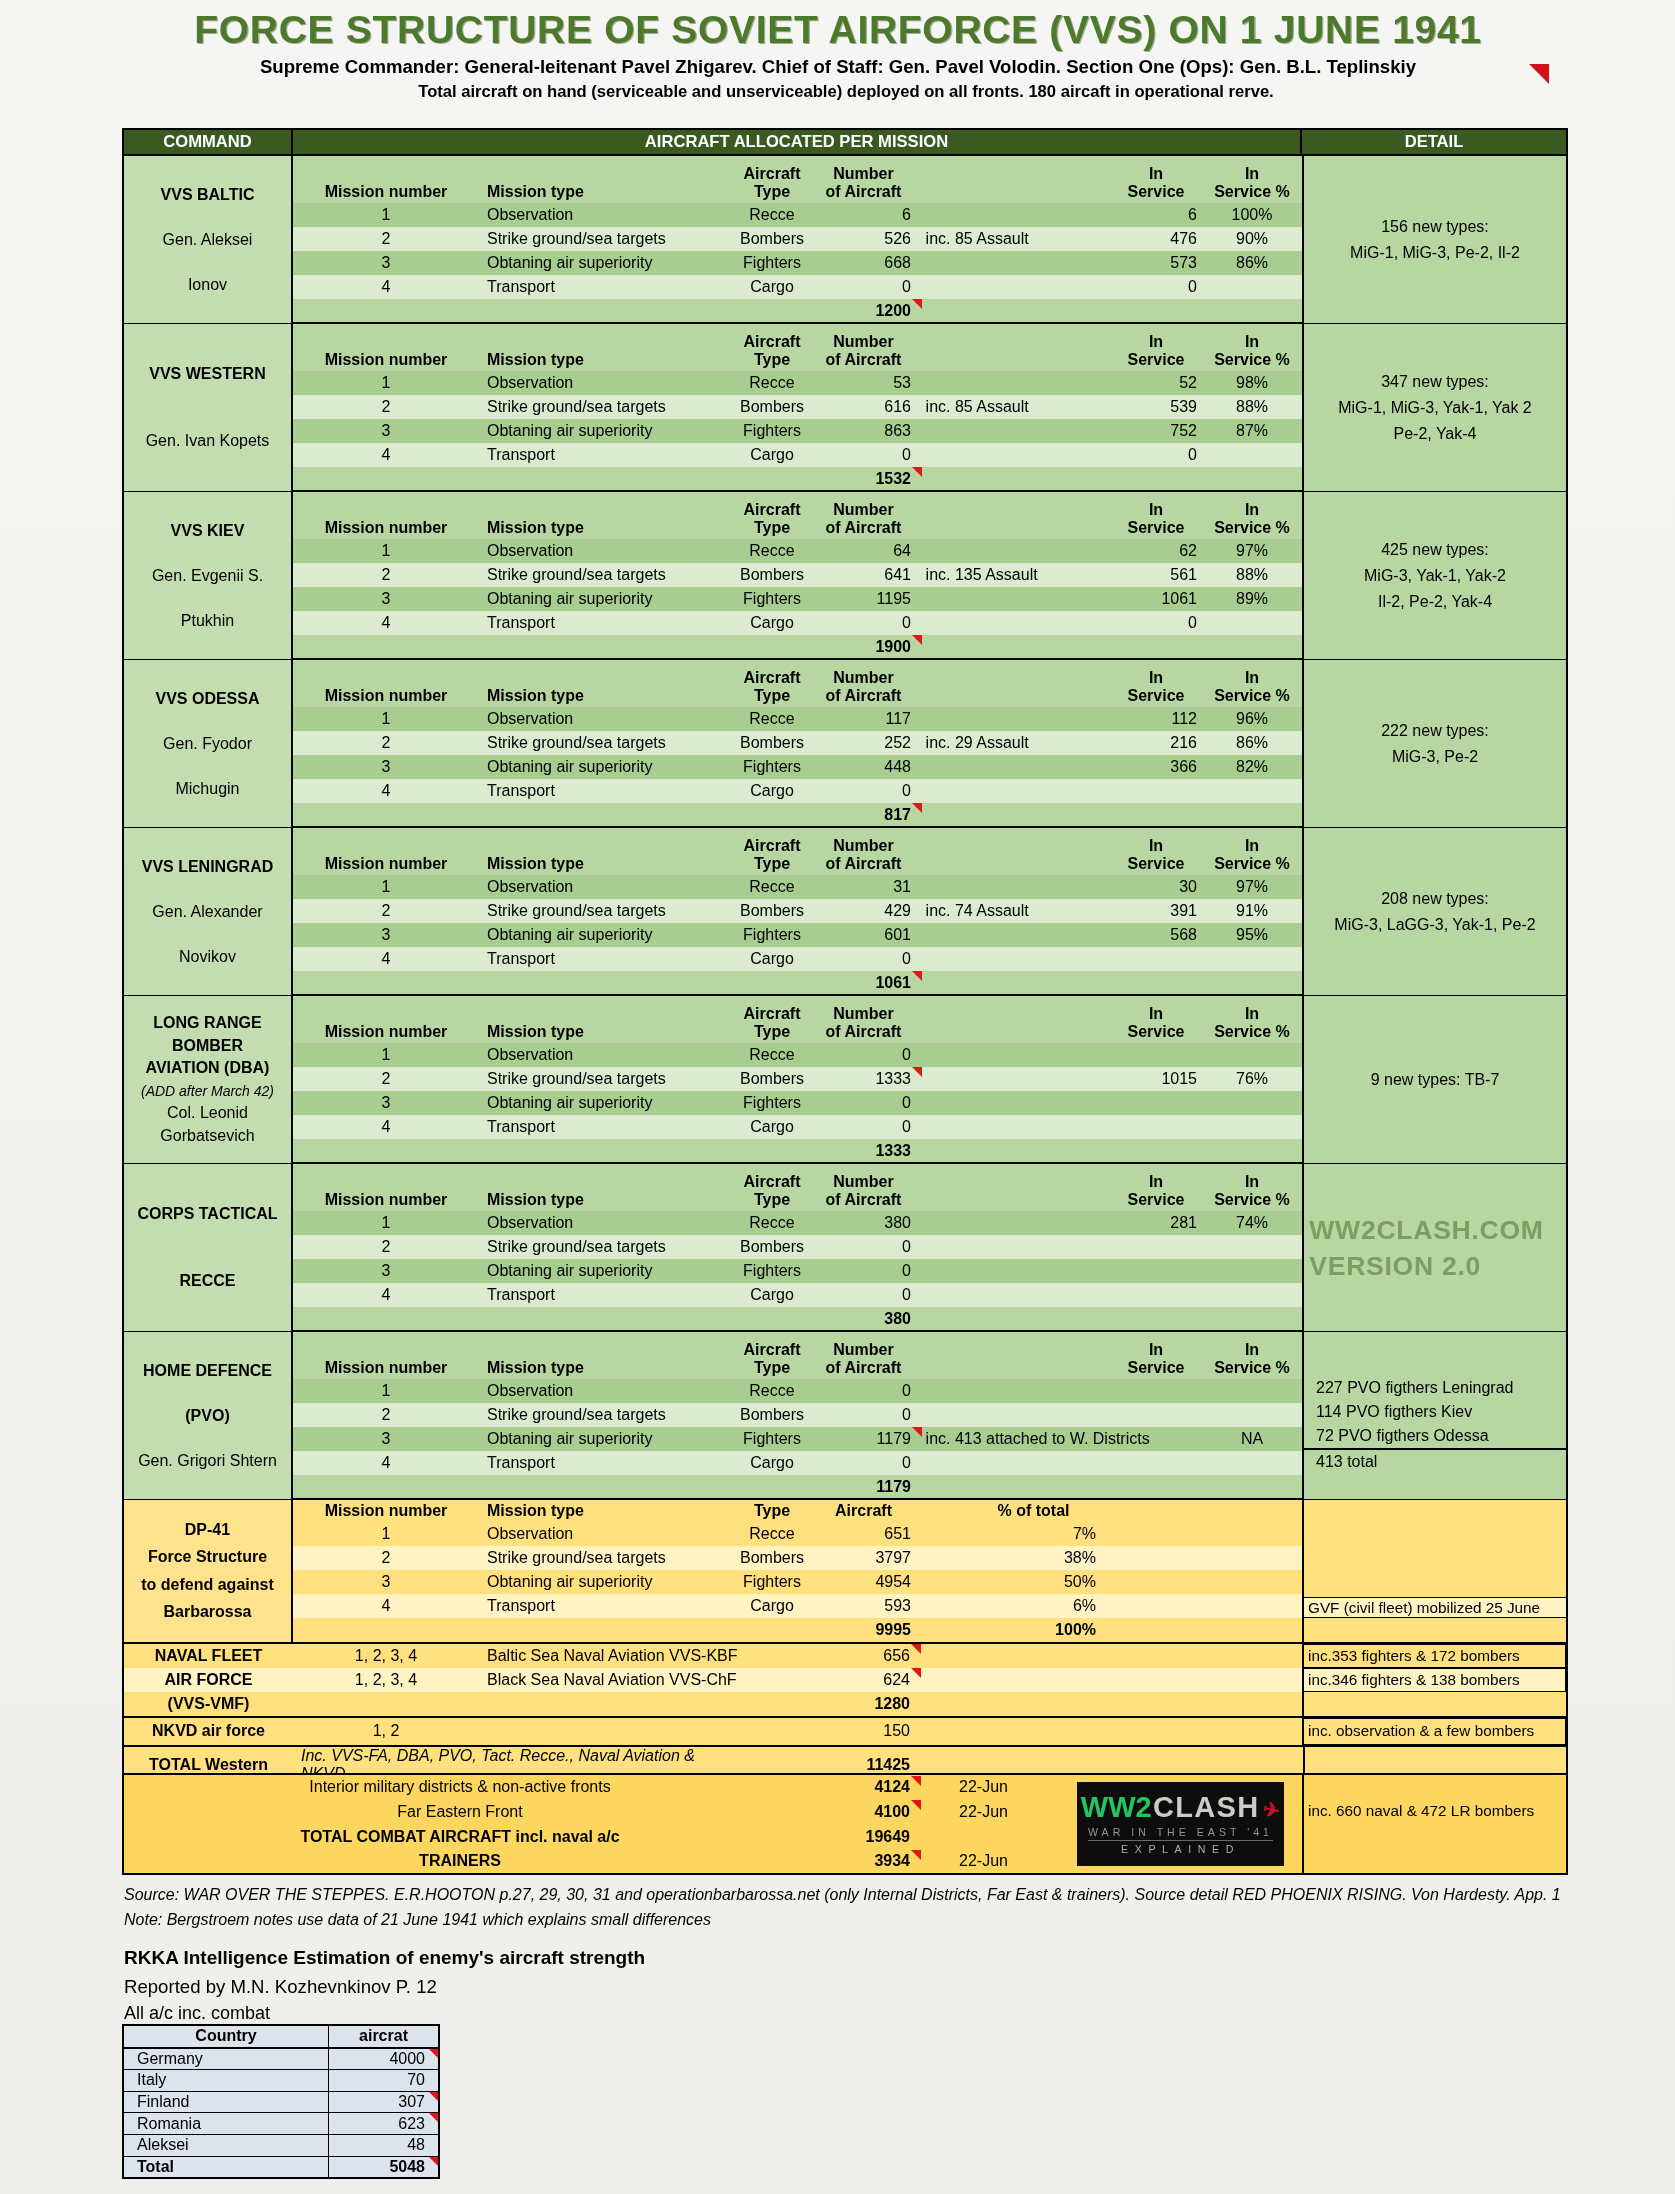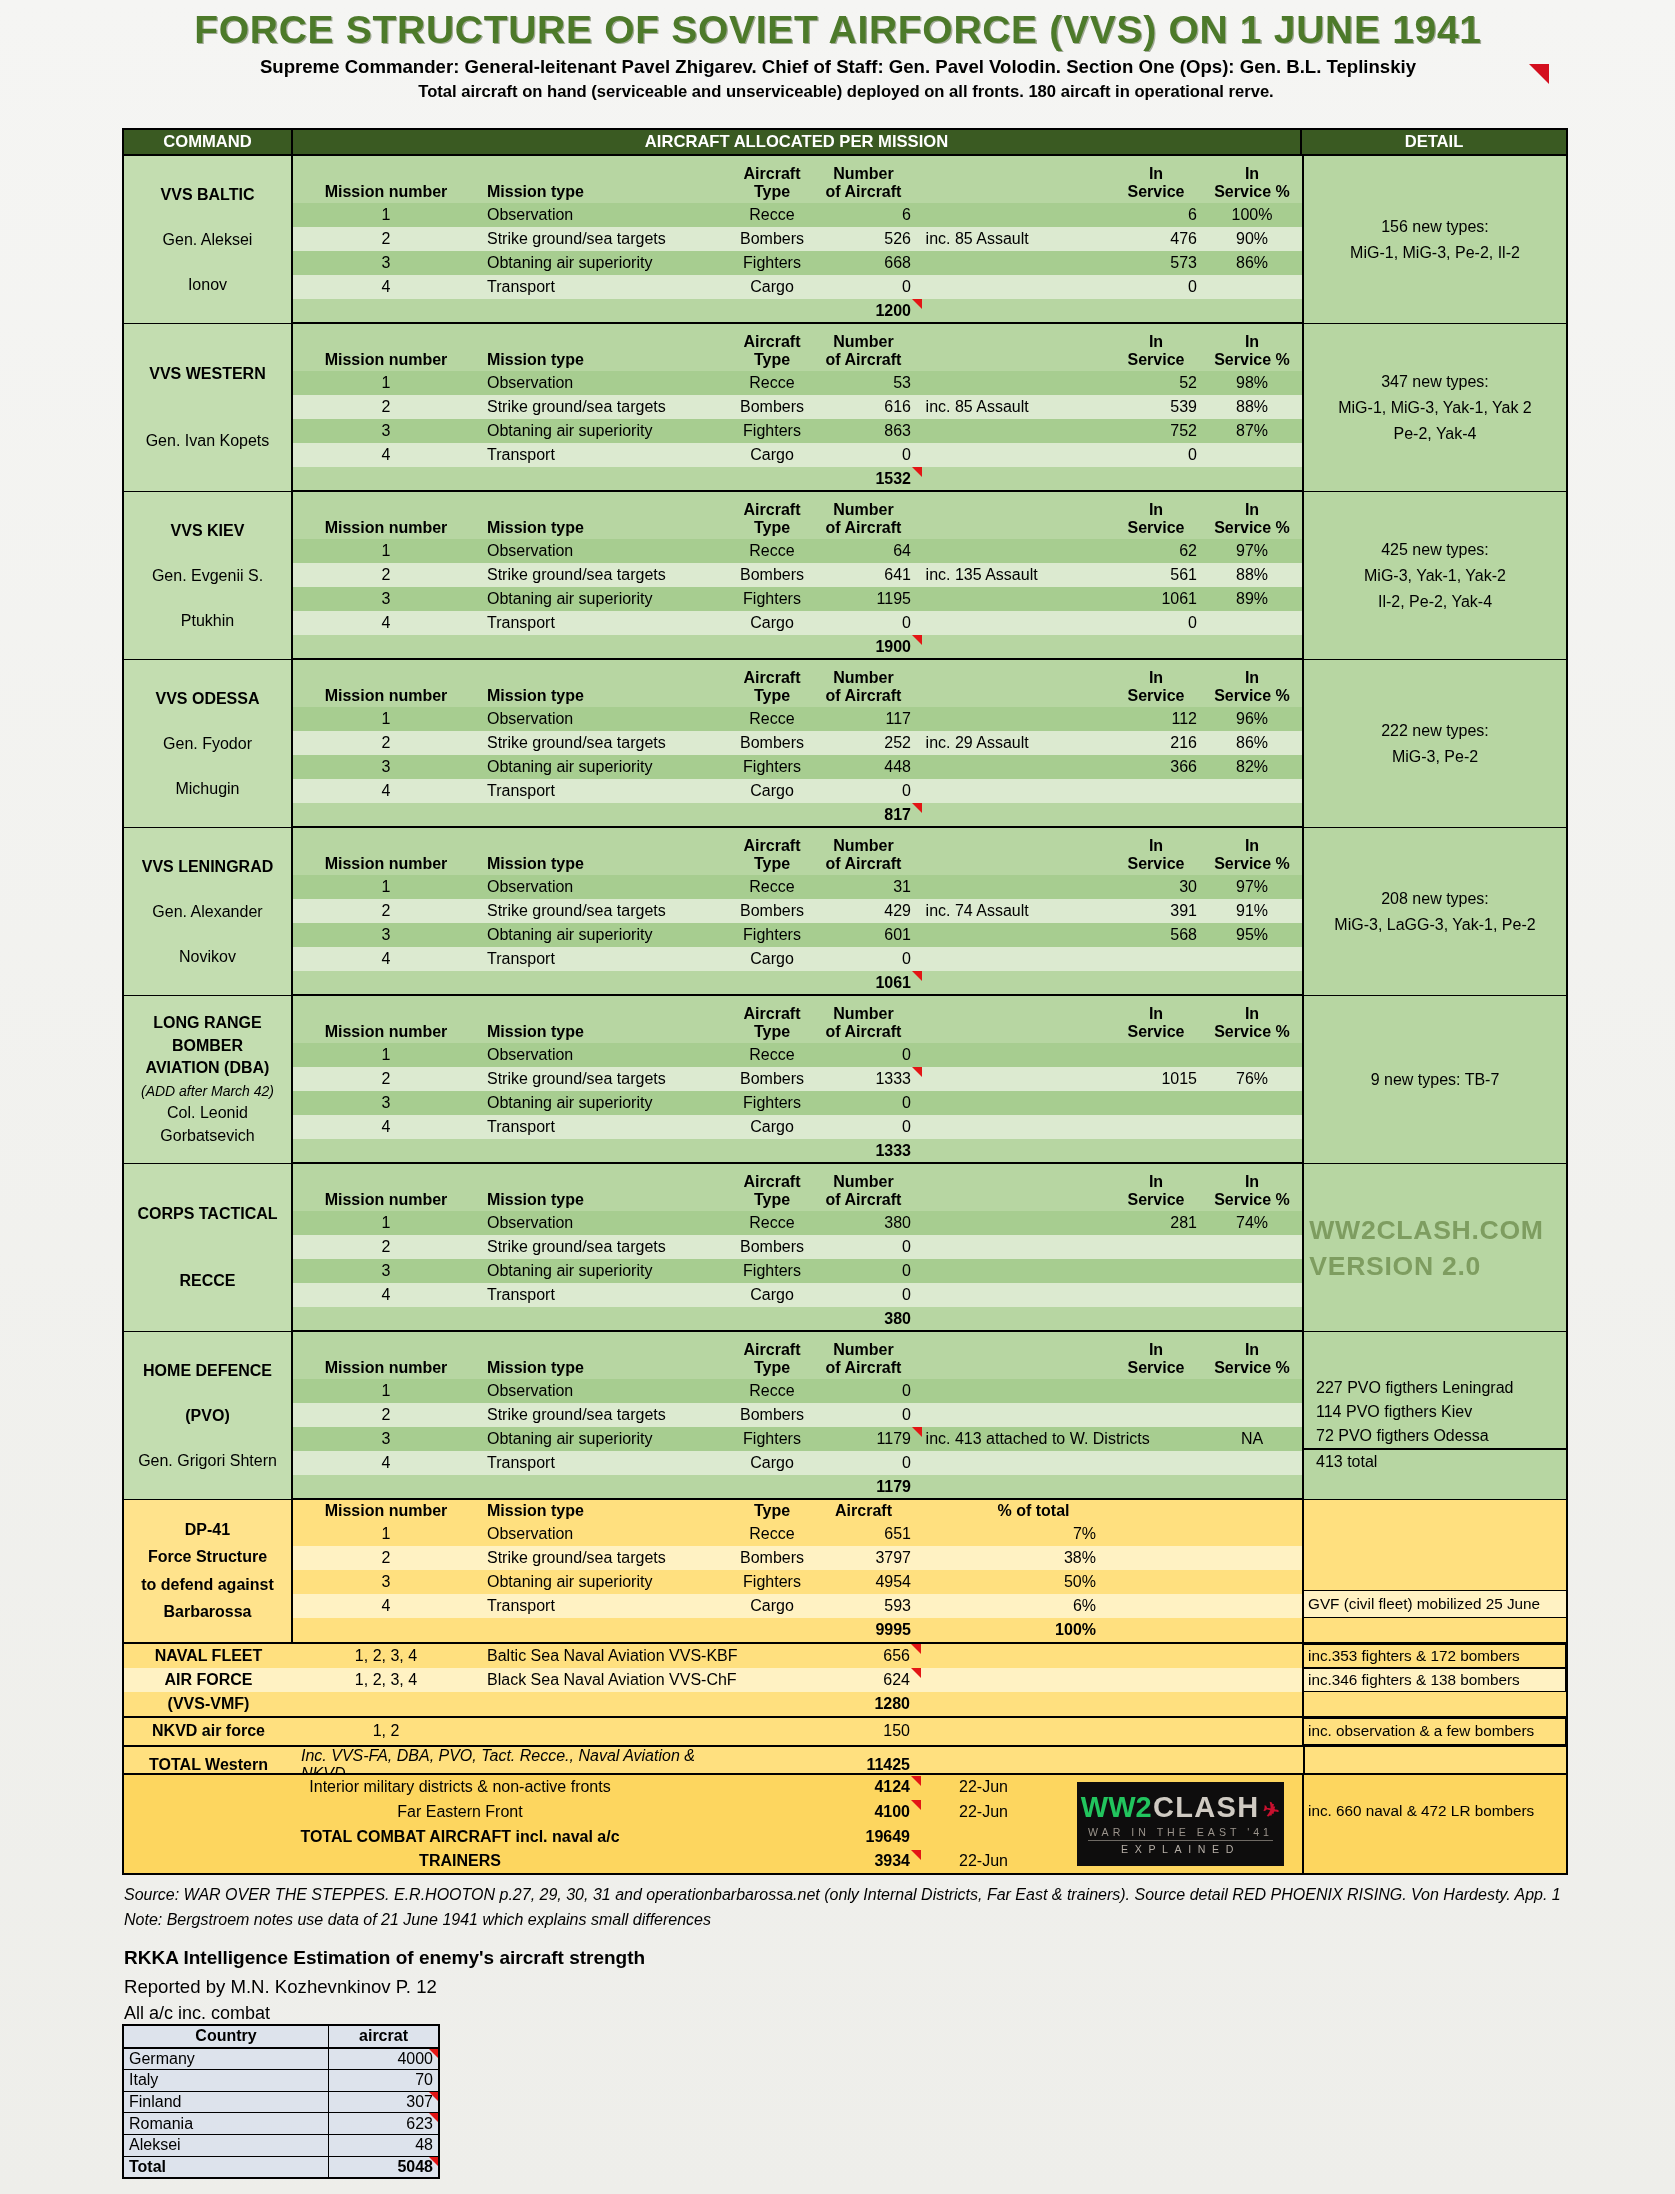--- a/index.html
+++ b/index.html
@@ -56,21 +56,21 @@
   .dc{display:flex;flex-direction:column;justify-content:center;align-items:center;gap:5.3px;text-align:center;}
   .dl{font-size:16px;line-height:21px;}
   .dw{display:flex;flex-direction:column;justify-content:center;padding-left:5.3px;}
   .wl{font-size:26.6px;font-weight:bold;color:#7e9d60;line-height:36px;letter-spacing:0.7px;}
   .dp{display:flex;flex-direction:column;padding-top:44px;box-sizing:border-box;}
   .dl2{font-size:16px;height:24px;display:flex;align-items:center;padding-left:12px;}
   .pvobox{border-bottom:2px solid #000;}
   .ysec{display:grid;grid-template-columns:169px 1009px 264px;height:144px;
         border-top:2px solid #000;box-sizing:border-box;background:#ffe07f;}
   .ydet{position:relative;background:#ffe07f;border-left:2px solid #000;box-sizing:border-box;}
-  .gvfbox{position:absolute;left:0;right:0;bottom:24px;height:28px;border-top:1.3px solid #000;
+  .gvfbox{position:absolute;left:0;right:0;bottom:24px;height:21px;border-top:1.3px solid #000;
           border-bottom:1.3px solid #000;background:#fff2c3;display:flex;align-items:center;
           padding-left:4px;font-size:15.3px;box-sizing:border-box;}
   .nsec{border-top:2px solid #000;}
   .nrow{display:grid;grid-template-columns:169px 186px 332px 103px 388px 264px;height:24px;align-items:center;}
   .dbox{border:1.3px solid #000;border-left:2px solid #000;height:100%;display:flex;align-items:center;
         padding-left:4px;font-size:15.3px;box-sizing:border-box;}
   .dcol{border-left:2px solid #000;height:100%;box-sizing:border-box;}
   .xrow{display:grid;height:26.6px;border-top:2px solid #000;align-items:center;background:#ffe07f;}
   .nk{grid-template-columns:169px 186px 332px 103px 388px 264px;}
   .tw{grid-template-columns:169px 439px 182px 389px 264px;}
@@ -92,21 +92,21 @@
   .src{position:absolute;left:124px;top:1886px;font-size:16px;font-style:italic;}
   .notel{position:absolute;left:124px;top:1911px;font-size:16px;font-style:italic;}
   .rkka-title{position:absolute;left:124px;top:1947px;font-size:19px;font-weight:bold;}
   .rkka-rep{position:absolute;left:124px;top:1976px;font-size:18.6px;}
   .rkka-scope{position:absolute;left:124px;top:2003px;font-size:18px;}
   .rkka{position:absolute;left:122px;top:2024px;width:318px;border:2px solid #000;
         box-sizing:border-box;background:#dde3ec;}
   .rrow{display:grid;grid-template-columns:204px 110px;height:20.6px;}
   .rrow + .rrow{border-top:1.3px solid #000;}
   .rhead{border-bottom:1.3px solid #000;}
-  .rc{display:flex;align-items:center;font-size:16px;padding:0 5px;position:relative;box-sizing:border-box;}
+  .rc{display:flex;align-items:center;font-size:16px;padding:0 13px;position:relative;box-sizing:border-box;}
   .rc.v{justify-content:flex-end;border-left:1.3px solid #000;}
   .rhead .rc{justify-content:center;font-weight:bold;}
 </style>
 </head>
 <body>
 
 <div class="title">FORCE STRUCTURE OF SOVIET AIRFORCE (VVS) ON 1 JUNE 1941</div>
 <div class="sub1">Supreme Commander: General-leitenant Pavel Zhigarev. Chief of Staff: Gen. Pavel Volodin. Section One (Ops): Gen. B.L. Teplinskiy</div>
 <div class="sub2">Total aircraft on hand (serviceable and unserviceable) deployed on all fronts. 180 aircaft in operational rerve.</div>
 <span class="arrow"></span>

